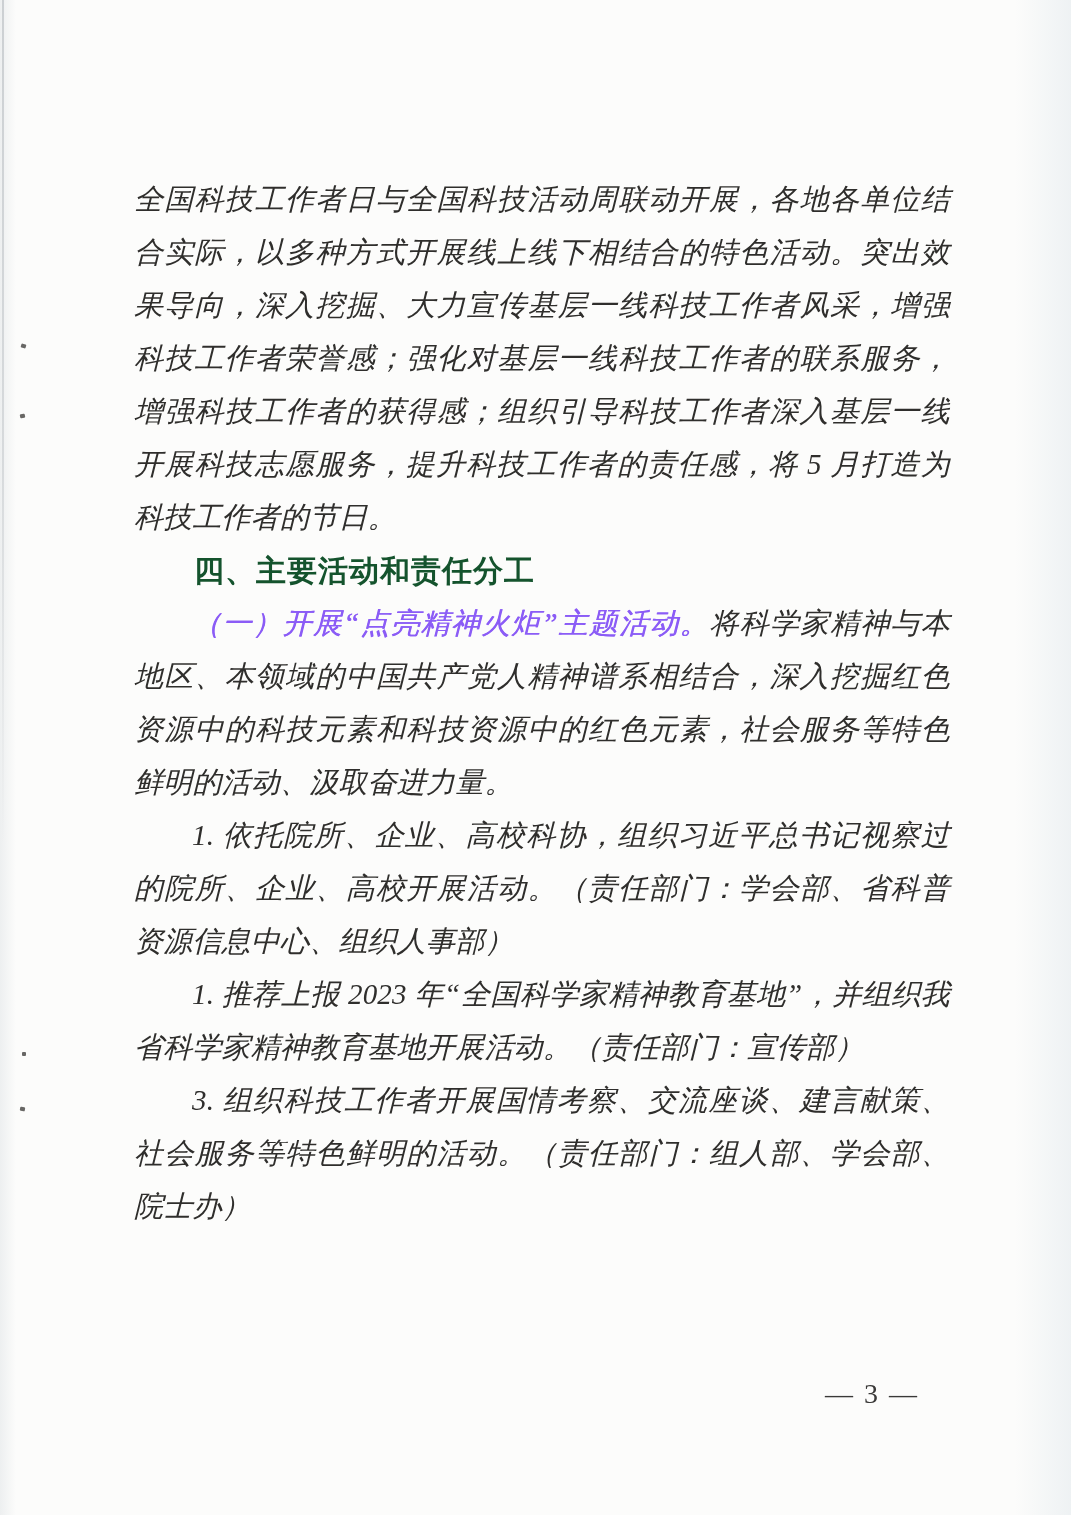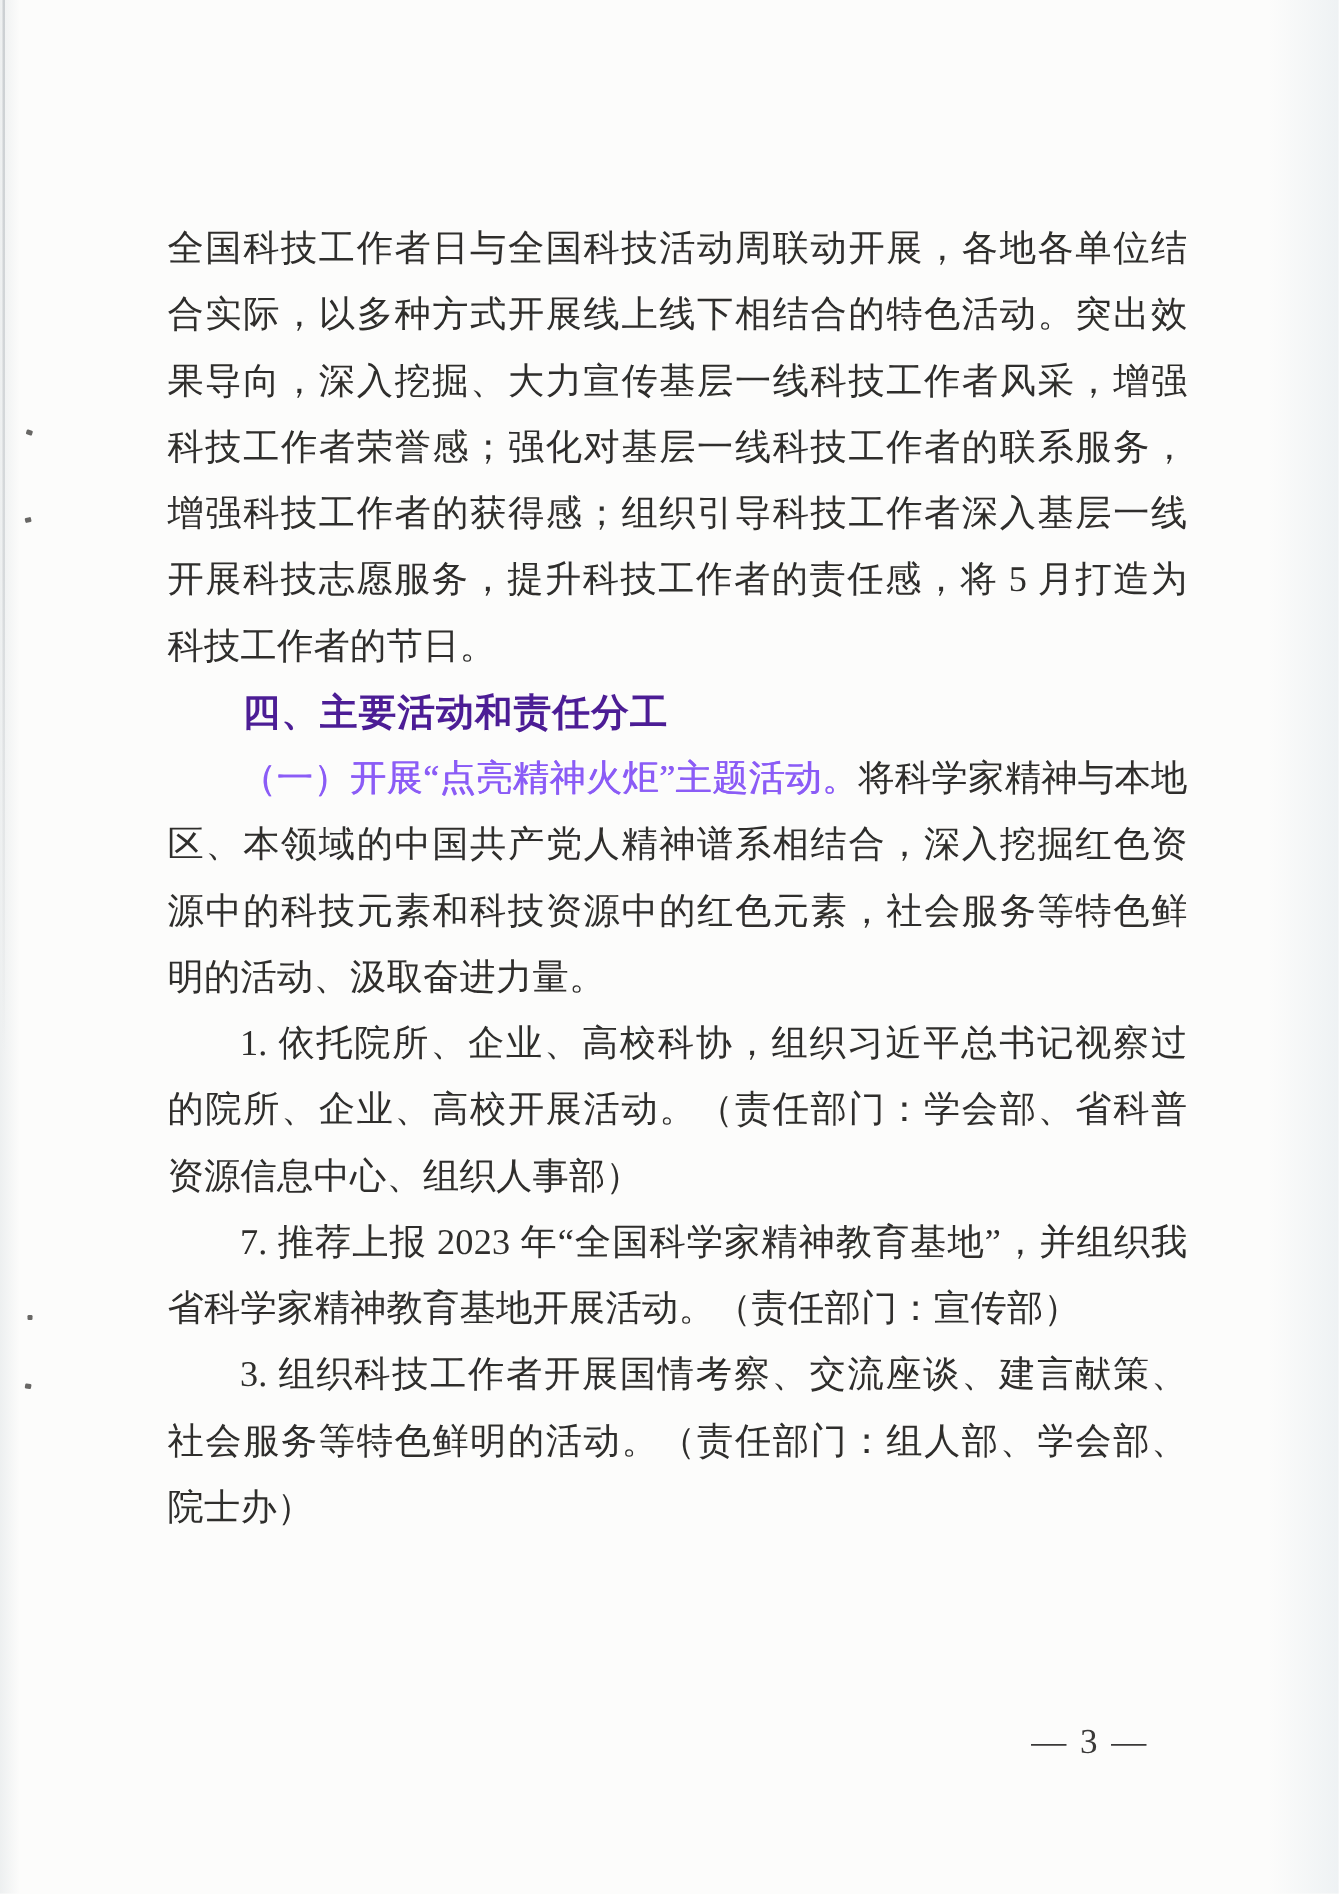--- a/index.html
+++ b/index.html
@@ -36,27 +36,27 @@
 
   main.doc-body {
     position: absolute;
     left: 134px; top: 173px; width: 816px;
     font-size: 29px;
     line-height: 53px;
     text-align: justify;
     text-justify: inter-ideograph;
     letter-spacing: 0.2px;
   }
-  p.body { color: #2f2e2c; }
+  p.body { color: #2f2e2c; font-style: italic; }
   p.indent { text-indent: 2em; }
   p.heading {
     font-family: "Liberation Sans", "DejaVu Sans", sans-serif;
     font-weight: 700;
     font-size: 30px;
-    color: #4c1d95;
+    color: #14532d;
     text-indent: 2em;
     letter-spacing: 1px;
   }
   
   span.lead {
     color: #8b5cf6;
     text-shadow: 0.5px 0 0 currentColor;
   }
   .page-number {
     position: absolute;
@@ -75,17 +75,17 @@
 <div class="speck s1"></div>
 <div class="speck s2"></div>
 <div class="speck s3"></div>
 <div class="speck s4"></div>
 
 <main class="doc-body">
     <p class="body"><span>全国科技工作者日与全国科技活动周联动开展，各地各单位结合实际，以多种方式开展线上线下相结合的特色活动。突出效果导向，深入挖掘、大力宣传基层一线科技工作者风采，增强科技工作者荣誉感；强化对基层一线科技工作者的联系服务，增强科技工作者的获得感；组织引导科技工作者深入基层一线开展科技志愿服务，提升科技工作者的责任感，将 5 月打造为科技工作者的节日。</span></p>
     <p class="heading indent"><span>四、主要活动和责任分工</span></p>
     <p class="body indent"><span class="lead">（一）开展“点亮精神火炬”主题活动。</span><span>将科学家精神与本地区、本领域的中国共产党人精神谱系相结合，深入挖掘红色资源中的科技元素和科技资源中的红色元素，社会服务等特色鲜明的活动、汲取奋进力量。</span></p>
     <p class="body indent"><span>1. 依托院所、企业、高校科协，组织习近平总书记视察过的院所、企业、高校开展活动。（责任部门：学会部、省科普资源信息中心、组织人事部）</span></p>
-    <p class="body indent"><span>7. 推荐上报 2023 年“全国科学家精神教育基地”，并组织我省科学家精神教育基地开展活动。（责任部门：宣传部）</span></p>
+    <p class="body indent"><span>1. 推荐上报 2023 年“全国科学家精神教育基地”，并组织我省科学家精神教育基地开展活动。（责任部门：宣传部）</span></p>
     <p class="body indent"><span>3. 组织科技工作者开展国情考察、交流座谈、建言献策、社会服务等特色鲜明的活动。（责任部门：组人部、学会部、院士办）</span></p>
   </main>
 
 <div class="page-number">— 3 —</div>
 
 </body></html>

